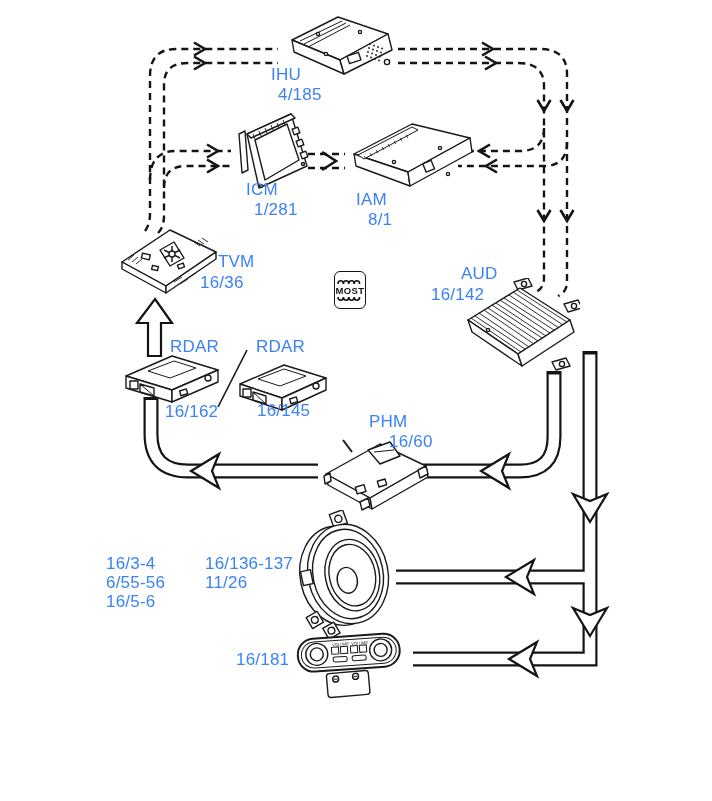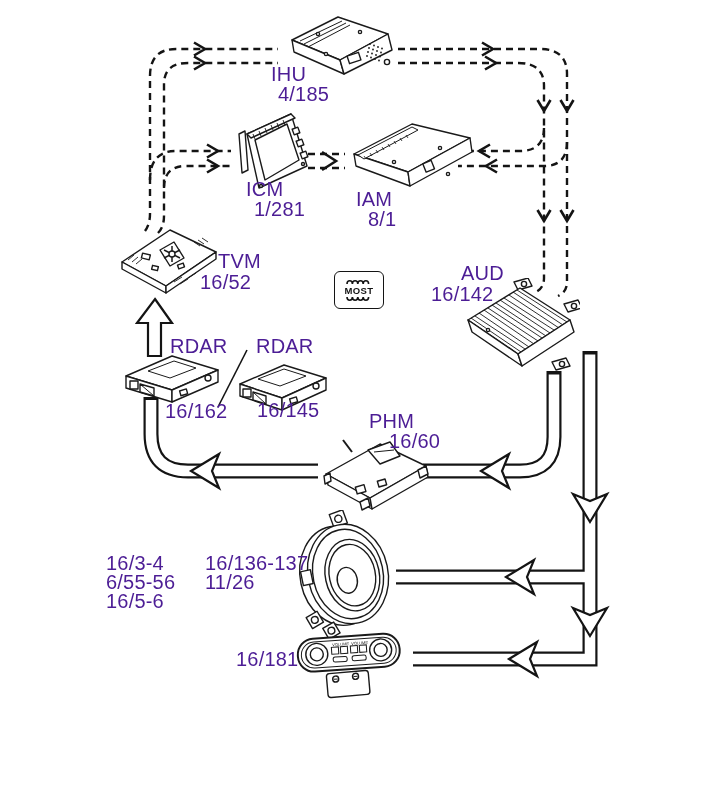--- a/index.html
+++ b/index.html
@@ -2,26 +2,26 @@
 <html><head>
 <meta charset="utf-8">
 <style>
   html,body{margin:0;padding:0;background:#fff;}
   #stage{
     position:relative;width:712px;height:801px;background:#ffffff;
     font-family:"Liberation Sans","DejaVu Sans",sans-serif;color:#141414;
     overflow:hidden;
   }
   .lbl{
-    position:absolute;font-size:20px;line-height:19px;color:#4c1d95;
+    position:absolute;font-size:17px;line-height:19px;color:#3b82f6;
     white-space:pre;letter-spacing:.2px;
   }
   .dev{position:absolute;}
   #most-badge{
-    position:absolute;left:334px;top:271px;width:50px;height:38px;
+    position:absolute;left:334px;top:271px;width:32px;height:38px;
     border:1.8px solid #141414;border-radius:6px;
     display:flex;flex-direction:column;align-items:center;justify-content:center;
     gap:1px;background:#fff;box-sizing:border-box;
   }
   #most-badge .mt{font-size:9.5px;font-weight:bold;letter-spacing:.4px;line-height:9px;}
   svg{display:block;}
 </style>
 </head>
 <body>
 
@@ -310,21 +310,21 @@
   <div class="lbl" style="left:271px;top:65px">IHU</div>
   <div class="lbl" style="left:278px;top:85px">4/185</div>
 
   <div class="lbl" style="left:246px;top:180px">ICM</div>
   <div class="lbl" style="left:254px;top:200px">1/281</div>
 
   <div class="lbl" style="left:356px;top:190px">IAM</div>
   <div class="lbl" style="left:368px;top:210px">8/1</div>
 
   <div class="lbl" style="left:218px;top:252px">TVM</div>
-  <div class="lbl" style="left:200px;top:273px">16/52</div>
+  <div class="lbl" style="left:200px;top:273px">16/36</div>
 
   <div class="lbl" style="left:461px;top:264px">AUD</div>
   <div class="lbl" style="left:431px;top:285px">16/142</div>
 
   <div class="lbl" style="left:170px;top:337px">RDAR</div>
   <div class="lbl" style="left:256px;top:337px">RDAR</div>
   <div class="lbl" style="left:165px;top:402px">16/162</div>
   <div class="lbl" style="left:257px;top:401px">16/145</div>
 
   <div class="lbl" style="left:369px;top:412px">PHM</div>

